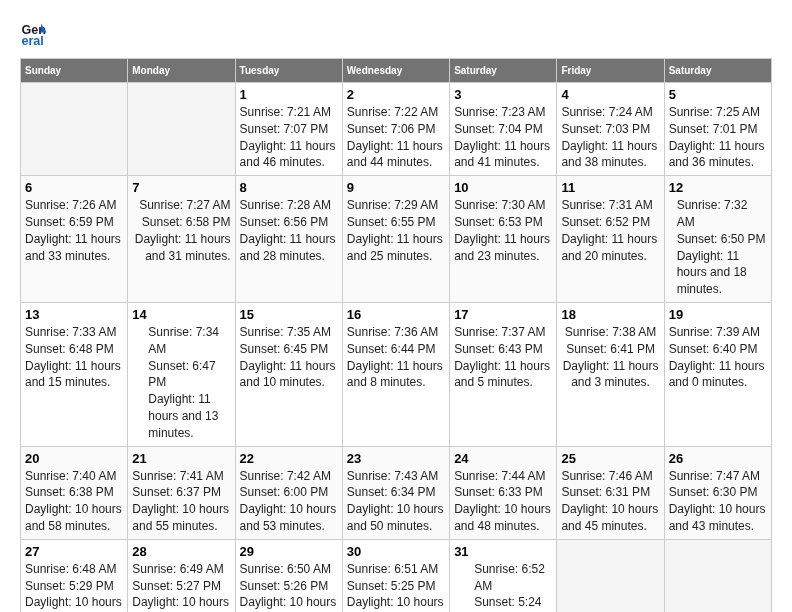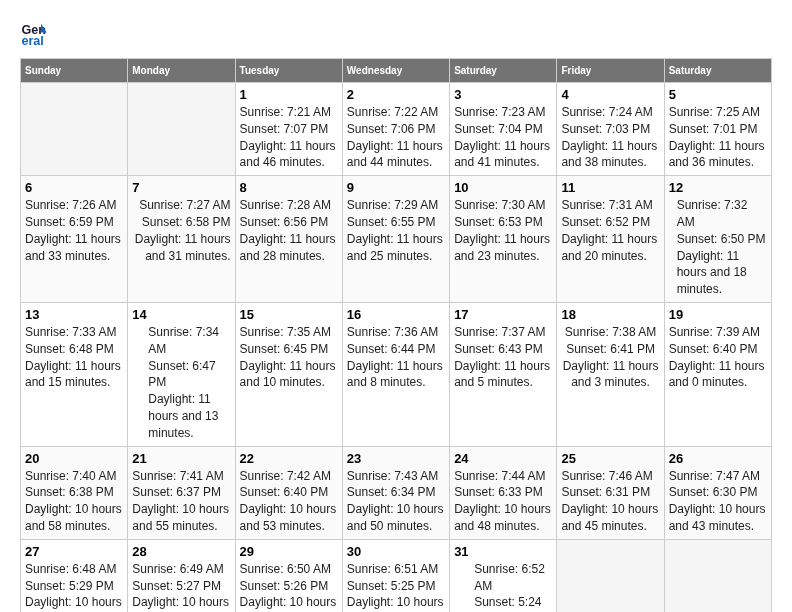--- a/index.html
+++ b/index.html
@@ -241,21 +241,21 @@
         </td>
         <td>
           <div class="day-num">21</div>
           <div class="day-info" style="white-space: pre-line;">Sunrise: 7:41 AM
 Sunset: 6:37 PM
 Daylight: 10 hours and 55 minutes.</div>
         </td>
         <td>
           <div class="day-num">22</div>
           <div class="day-info" style="white-space: pre-line;">Sunrise: 7:42 AM
-Sunset: 6:40 PM
+Sunset: 6:00 PM
 Daylight: 10 hours and 53 minutes.</div>
         </td>
         <td>
           <div class="day-num">23</div>
           <div class="day-info" style="white-space: pre-line;">Sunrise: 7:43 AM
 Sunset: 6:34 PM
 Daylight: 10 hours and 50 minutes.</div>
         </td>
         <td>
           <div class="day-num">24</div>

